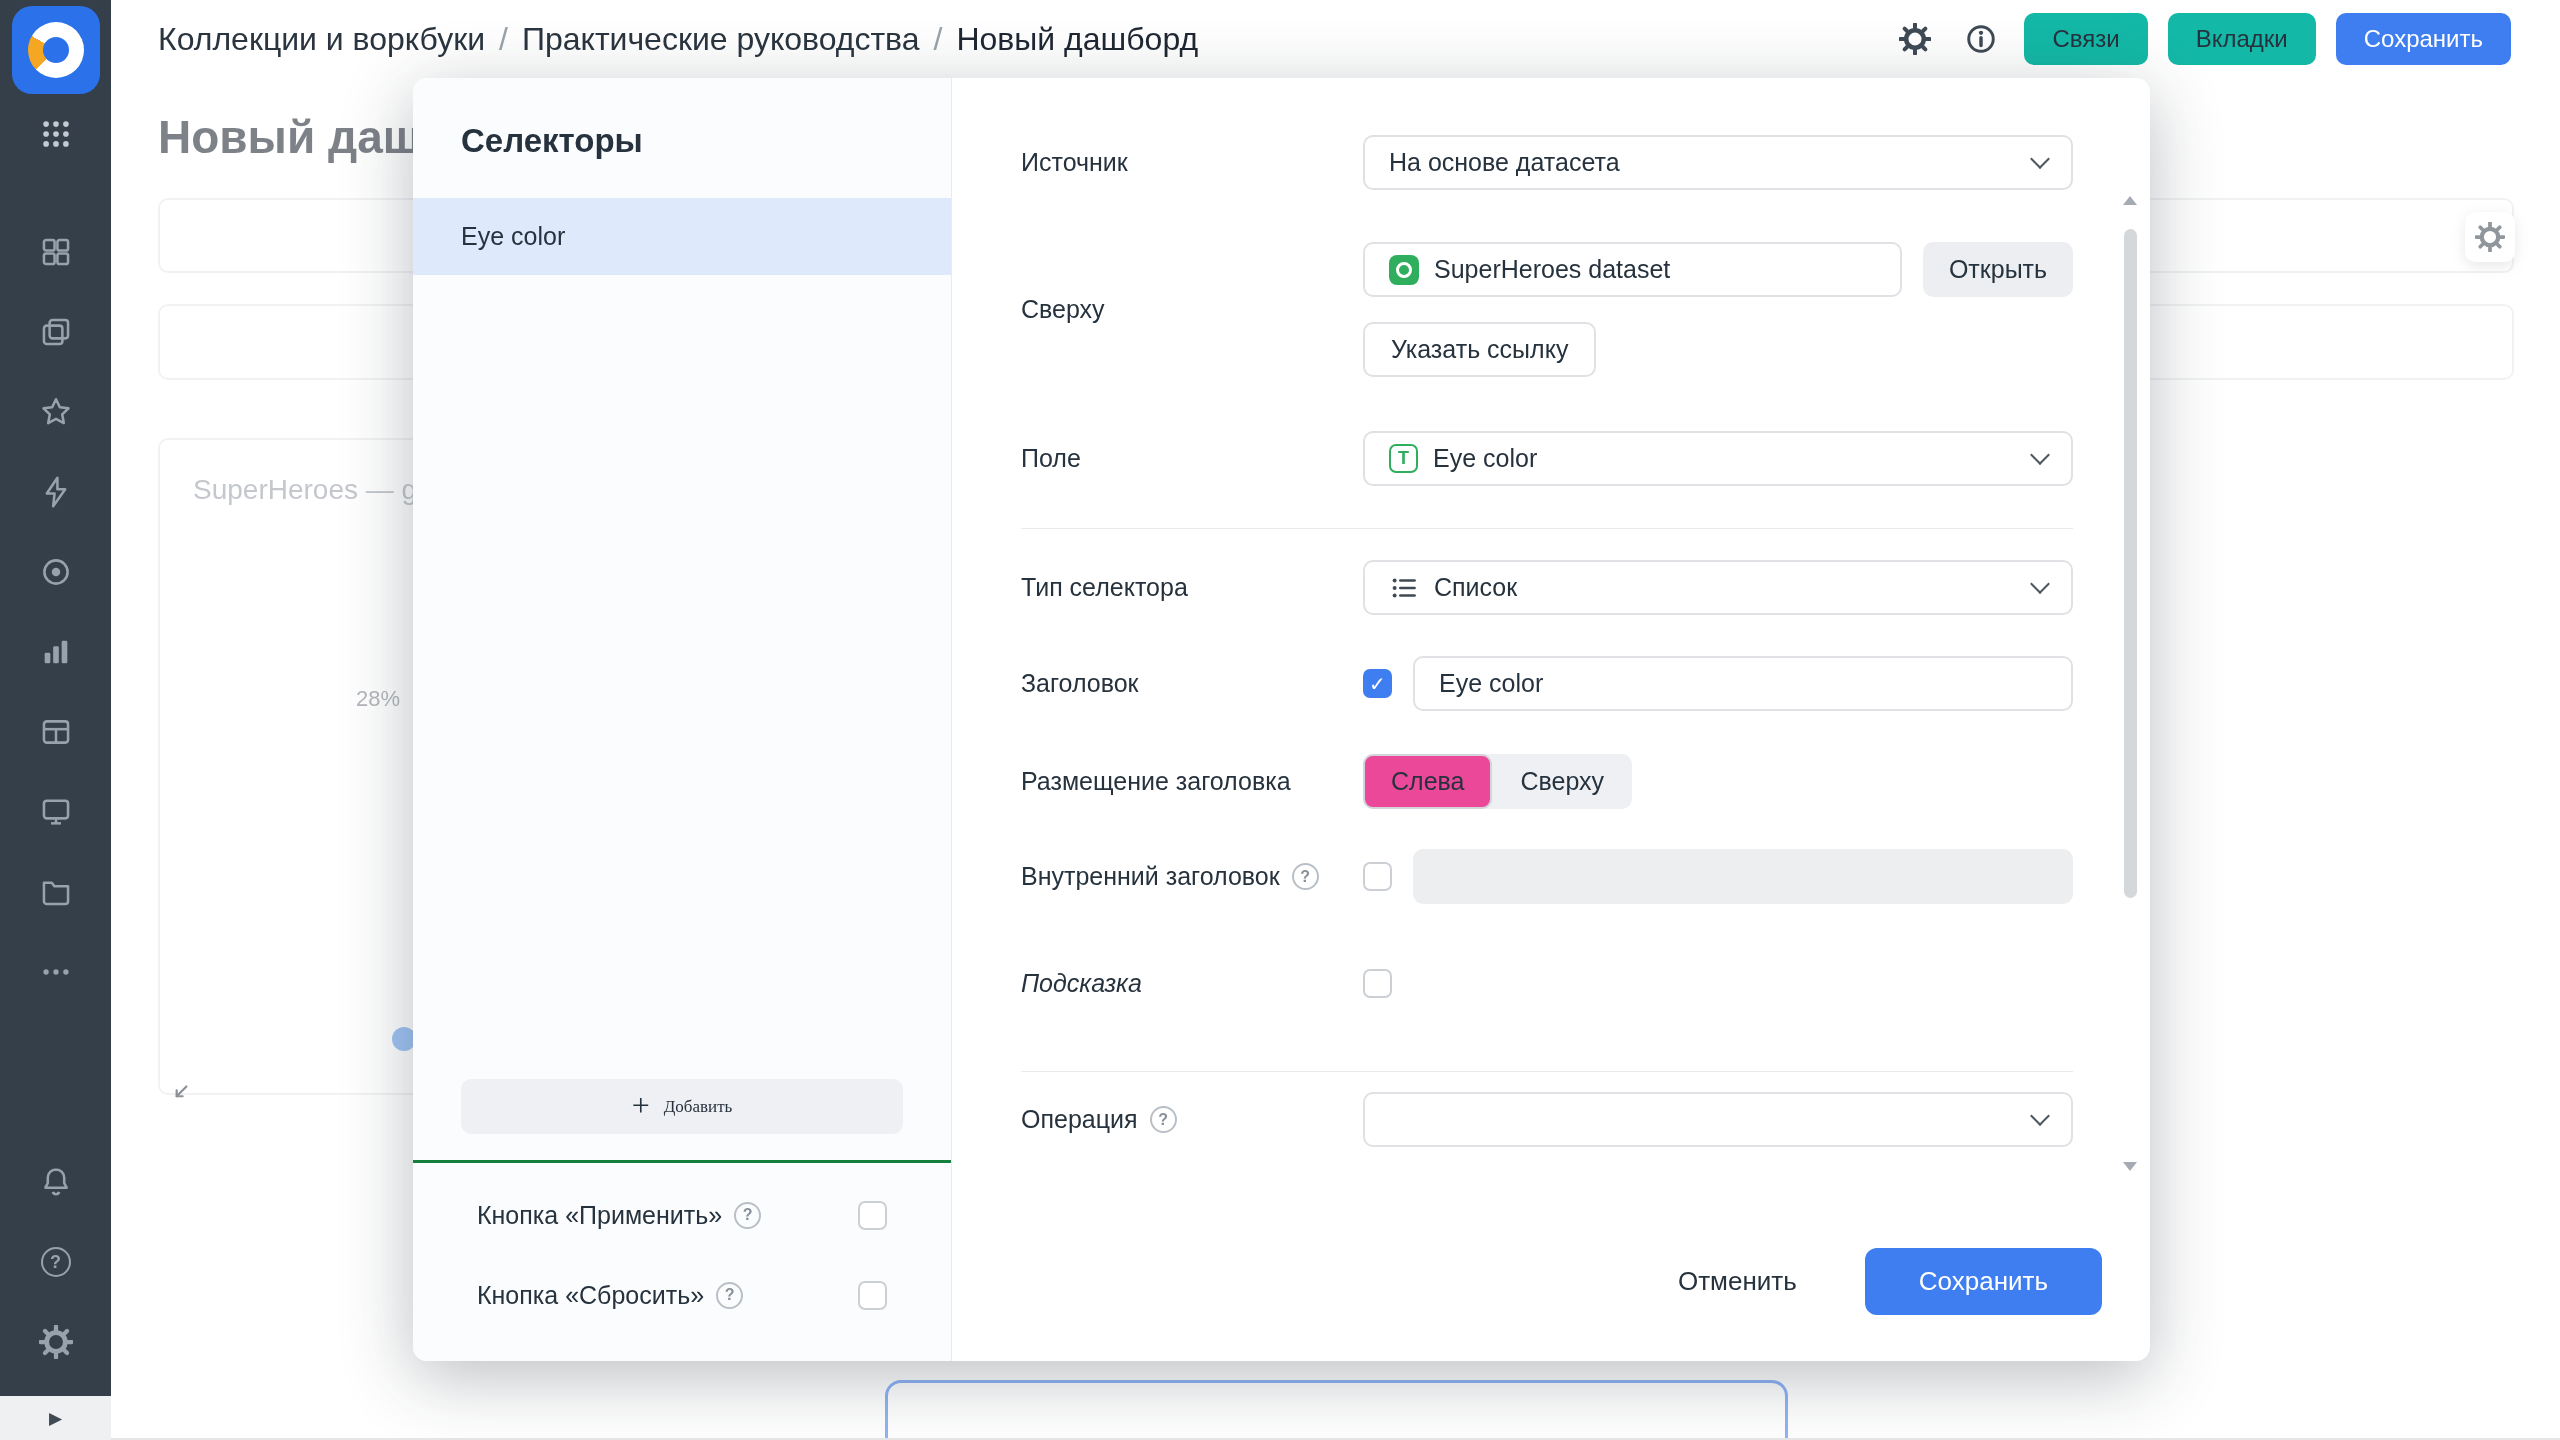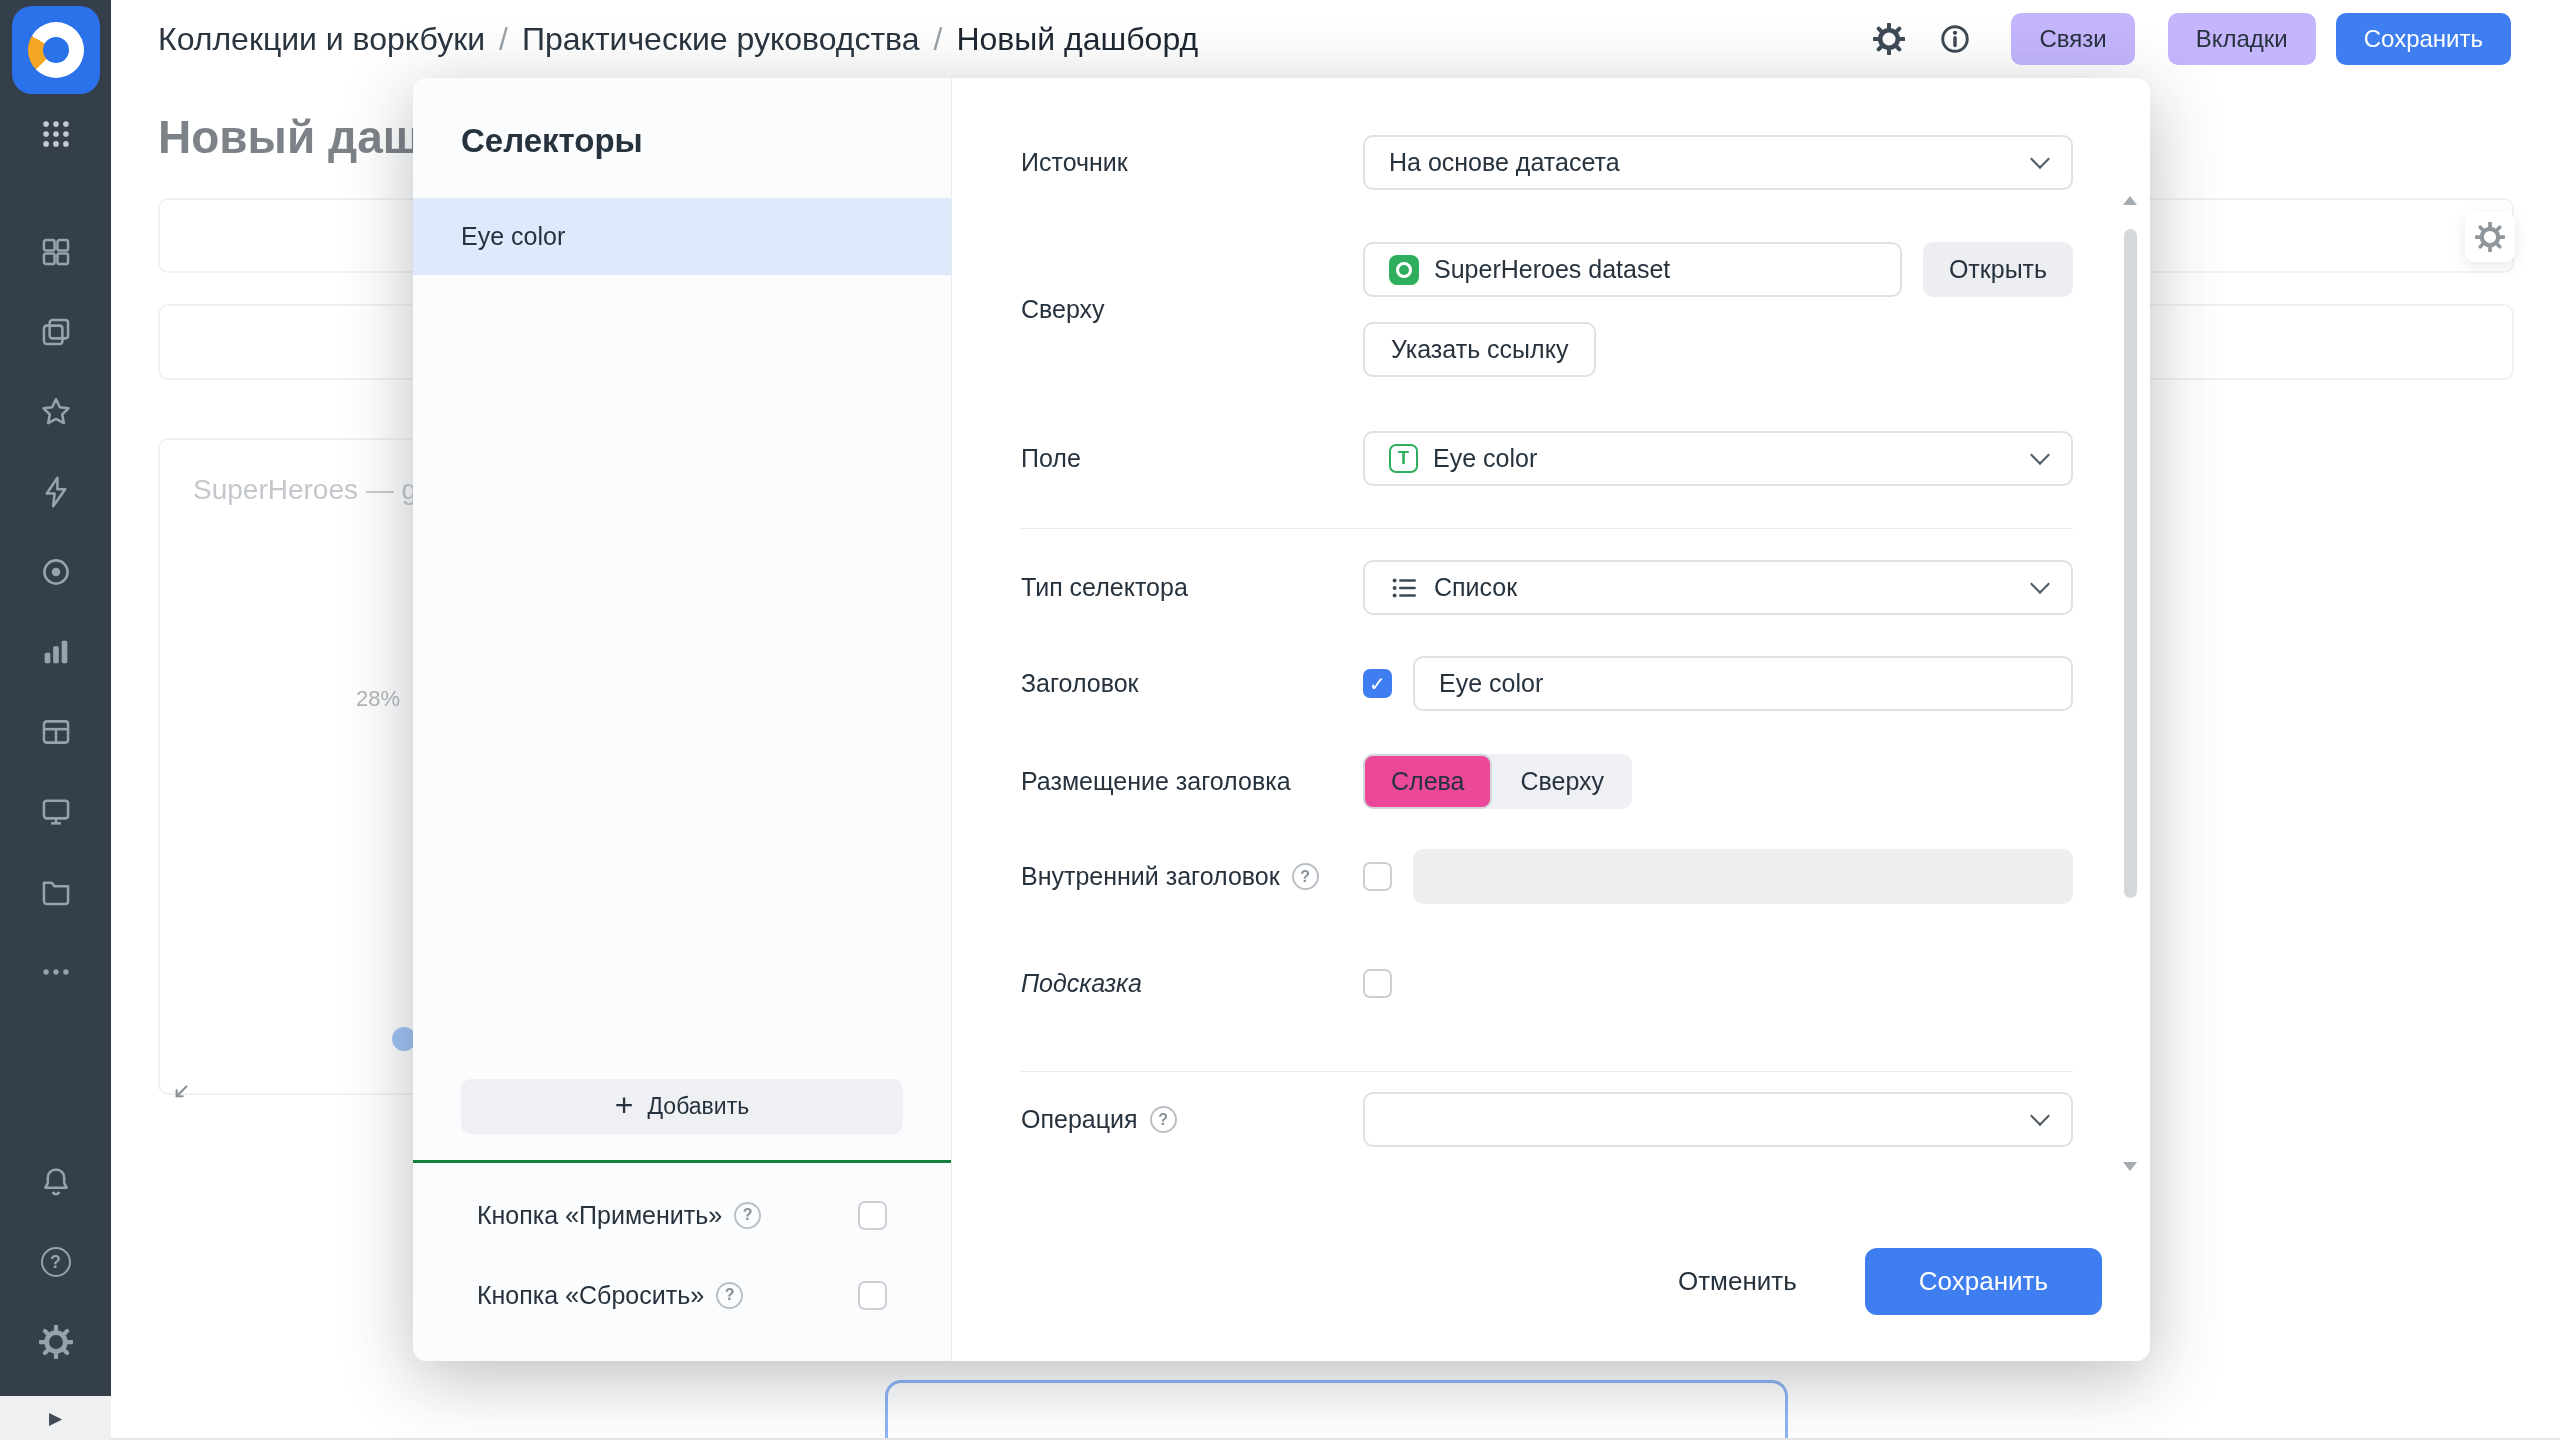--- a/index.html
+++ b/index.html
@@ -9,21 +9,21 @@
 
   
   .topbar { position:absolute; left:111px; top:0; right:0; height:78px; background:#fff; display:flex; align-items:center; padding:0 49px 0 47px; z-index:5; }
   .breadcrumb { display:flex; align-items:center; gap:14px; font-size:32px; }
   .bc-link { color:#2a3540; cursor:pointer; }
   .bc-sep { color:#9aa2aa; }
   .bc-current { color:#1f2733; }
   .topbar-right { margin-left:auto; display:flex; align-items:center; gap:20px; }
   .icon-btn { width:46px; height:46px; border:none; background:transparent; color:#3f4a55; display:flex; align-items:center; justify-content:center; cursor:pointer; border-radius:8px; }
   .btn { height:52px; border:none; border-radius:10px; font-size:24px; padding:0 28px; cursor:pointer; font-family:inherit; }
-  .btn-flat { background:#c4b5fd; color:#26323d;margin-left:13px; }
+  .btn-flat { background:#14b8a6; color:#26323d; }
   .btn-primary { background:#3e7ef0; color:#fff; }
 
   
   .sidebar { position:absolute; left:0; top:0; width:111px; height:1440px; background:#353f49; display:flex; flex-direction:column; align-items:center; z-index:5; }
   .logo-tile { width:88px; height:88px; margin-top:6px; border-radius:20px; background:#2b71e9; display:flex; align-items:center; justify-content:center; flex:none; cursor:pointer; }
   .logo-mark { width:56px; height:56px; border-radius:50%; background:conic-gradient(#ffffff 0 225deg, #f5a623 225deg 300deg, #ffffff 300deg 360deg); position:relative; }
   .logo-mark::after { content:""; position:absolute; inset:15px; border-radius:50%; background:#2b71e9; }
   .side-btn { width:100%; height:72px; display:flex; align-items:center; justify-content:center; color:#97a2ac; cursor:pointer; flex:none; }
   .side-btn svg { width:34px; height:34px; }
   .apps-btn { margin-top:8px; height:64px; color:#c3cad1; }
@@ -53,21 +53,21 @@
   .dim-overlay { position:absolute; inset:0; background:rgba(255,255,255,0.42); z-index:4; }
 
   
   .modal { position:absolute; left:413px; top:78px; width:1737px; height:1283px; background:#fff; border-radius:14px; box-shadow:0 16px 70px rgba(30,40,50,.30); display:flex; z-index:10; overflow:hidden; }
 
   .sel-panel { width:539px; flex:none; border-right:1px solid #e9ebed; background:#fbfcfd; display:flex; flex-direction:column; }
   .sel-title { font-size:33px; font-weight:700; margin:44px 48px 38px; }
   .sel-list { flex:1; }
   .sel-item { height:77px; display:flex; align-items:center; padding:0 48px; font-size:25px; cursor:pointer; }
   .sel-item.selected { background:#dfe9fc; }
-  .add-btn { margin:0 48px 26px; height:55px; border:none; border-radius:10px; background:#eef0f3; font-size:23px; color:#26323d; display:flex; align-items:center; justify-content:center; gap:14px; cursor:pointer; font-family:Liberation Sans, sans-serif; }
+  .add-btn { margin:0 48px 26px; height:55px; border:none; border-radius:10px; background:#eef0f3; font-size:17px; color:#26323d; display:flex; align-items:center; justify-content:center; gap:14px; cursor:pointer; font-family:Liberation Serif, serif; }
   .add-btn::before { content:"+"; font-size:32px; font-weight:400; margin-top:-3px; }
   .sel-bottom { border-top:3px solid #15803d; padding:12px 64px 26px; }
   .sel-opt { display:flex; align-items:center; height:80px; }
   .sel-opt-label { font-size:25px; }
   .qmark { width:27px; height:27px; border:2px solid #b9bfc6; border-radius:50%; display:flex; align-items:center; justify-content:center; margin-left:12px; flex:none; cursor:pointer; }
   .qmark::after { content:"?"; font-size:16px; color:#878f97; font-weight:700; }
   .spacer { flex:1; }
   .checkbox { width:29px; height:29px; border:2px solid #ccd0d5; border-radius:7px; background:#fff; flex:none; cursor:pointer; }
   .checkbox.checked { background:#3e7ef0; border-color:#3e7ef0; display:flex; align-items:center; justify-content:center; }
   .checkbox.checked::after { content:"✓"; color:#fff; font-size:20px; font-weight:700; }

